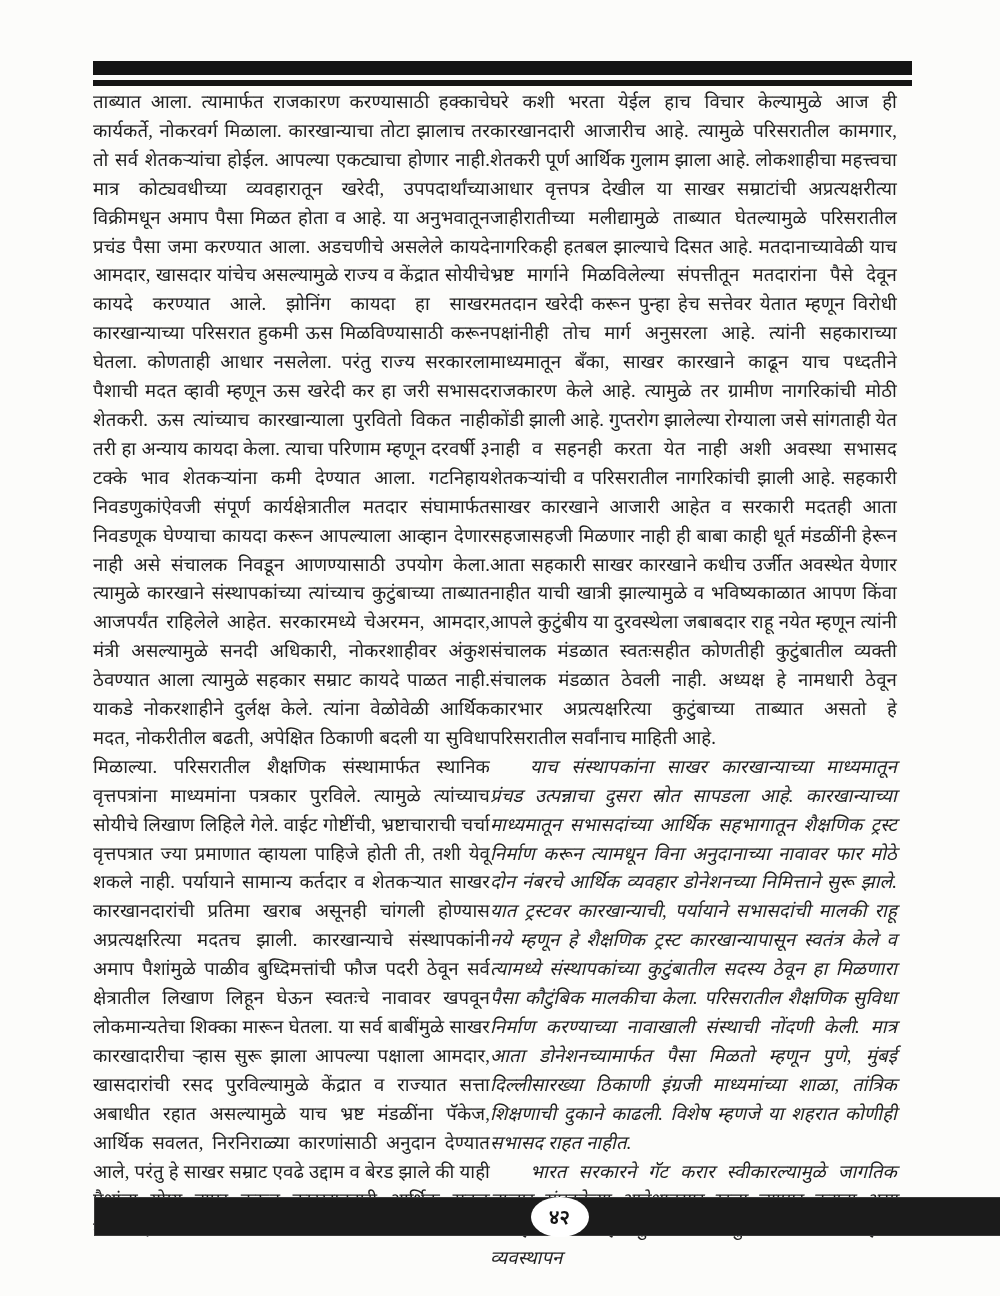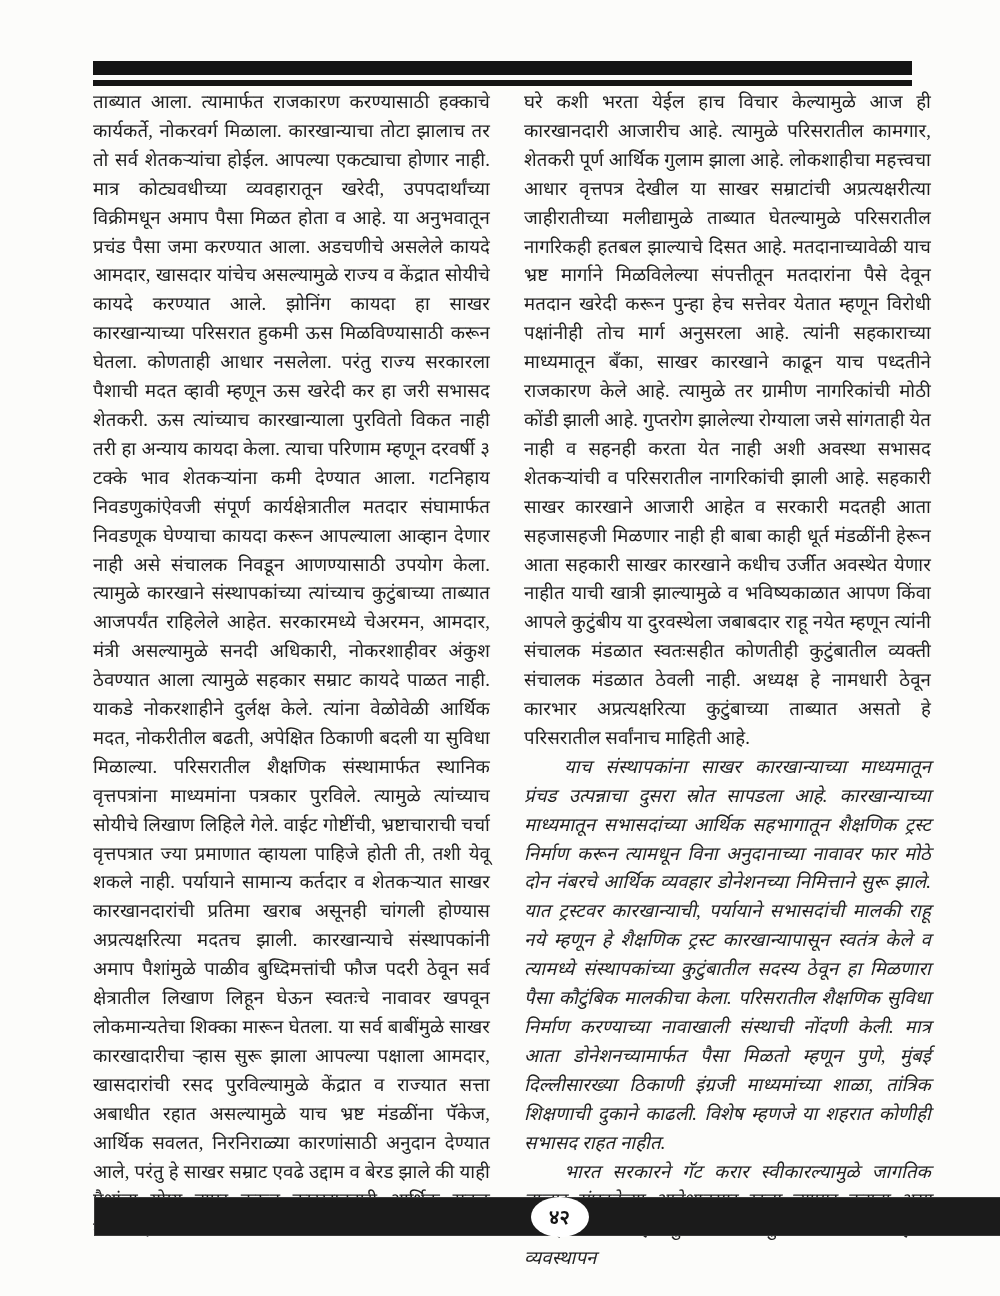--- a/index.html
+++ b/index.html
@@ -31,21 +31,21 @@
     top: 88px;
     text-align: justify;
     font-size: 18.6px;
     line-height: 28.9px;
     letter-spacing: 0.1px;
     color: #1e1e1e;
   }
   .col p { margin: 0; }
   .col p.indent { text-indent: 40px; font-style: italic; }
   .col-left  { left: 93px;  width: 397px; }
-  .col-right { left: 524px; width: 407px; }
+  .col-right { left: 490px; width: 407px; }
 
   .footer-bar {
     position: absolute;
     left: 94px;
     top: 1197px;
     width: 931px;
     height: 39px;
     background: #1b1b1b;
     border: 1px solid #3a3a3a;
     box-sizing: border-box;

